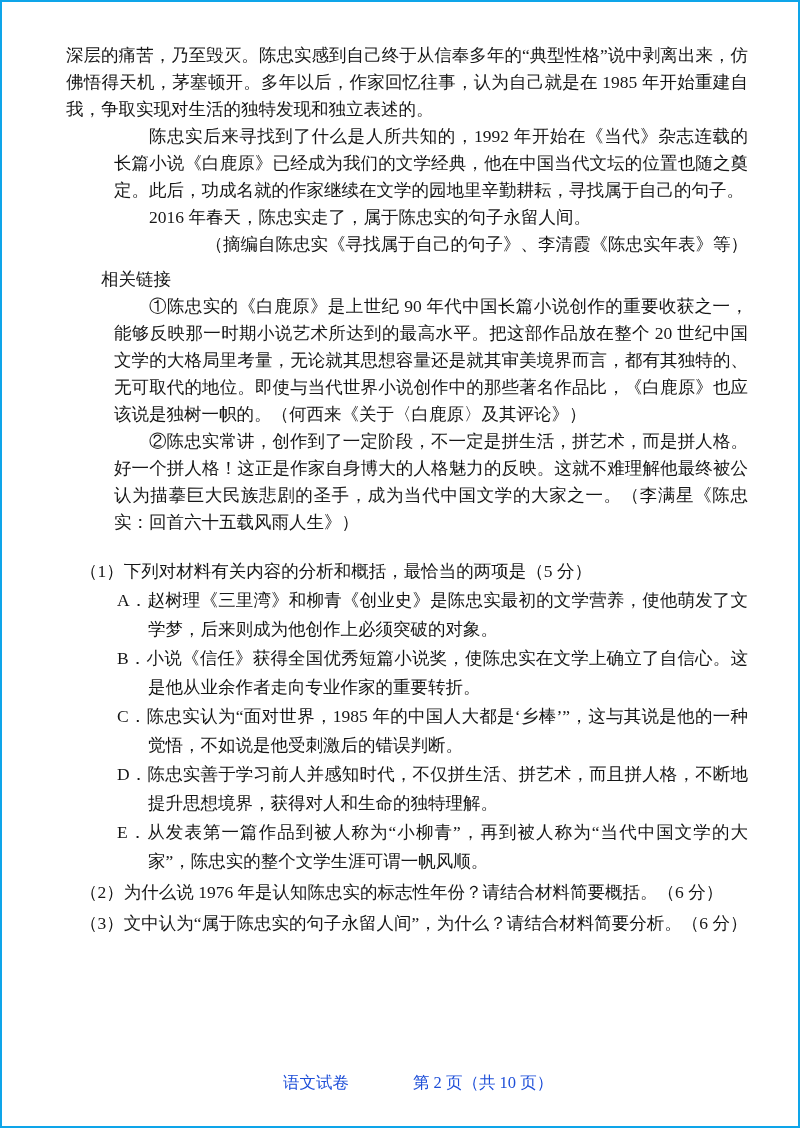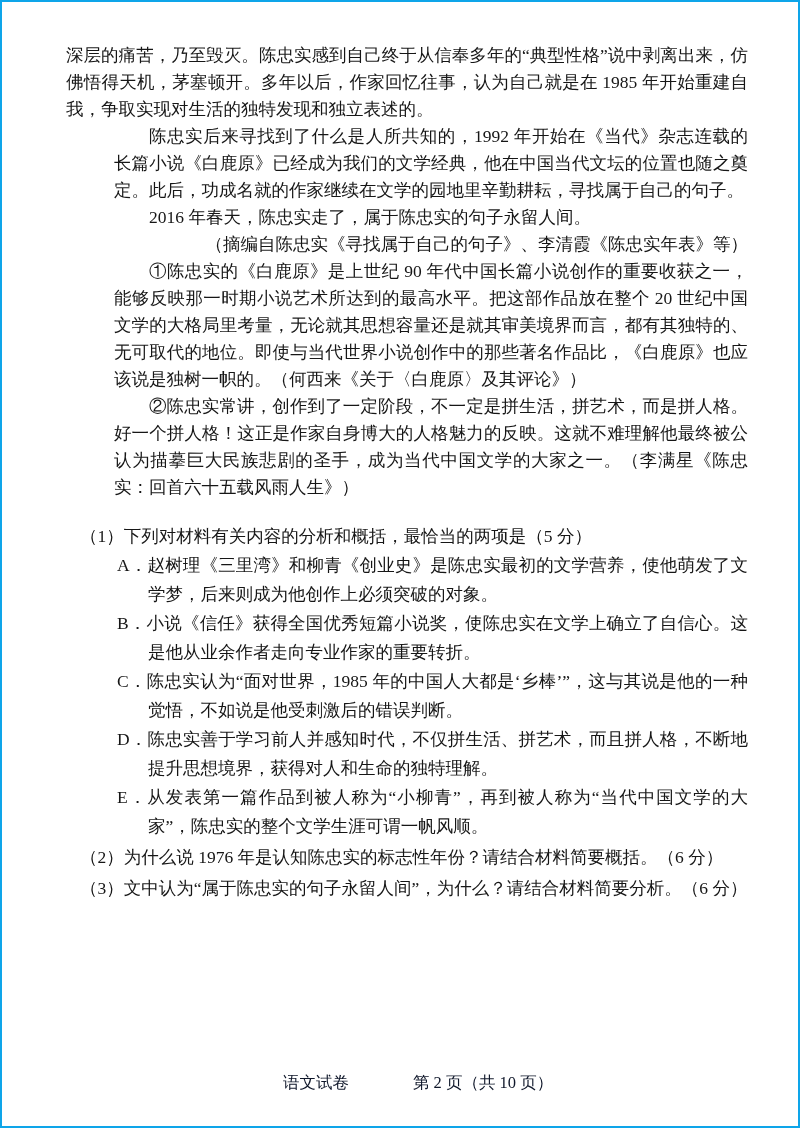--- a/index.html
+++ b/index.html
@@ -59,35 +59,36 @@
   }
   .footer {
     position: absolute;
     left: 0;
     right: 0;
     bottom: 32px;
     display: flex;
     justify-content: center;
     gap: 64px;
     font-size: 16.5px;
-    color: #0f172a;
+    color: #1d4ed8;
     padding-left: 36px;
   }
 </style>
 </head>
 <body>
 
 <div class="page">
   <div class="content">
 
     <p class="para">深层的痛苦，乃至毁灭。陈忠实感到自己终于从信奉多年的“典型性格”说中剥离出来，仿佛悟得天机，茅塞顿开。多年以后，作家回忆往事，认为自己就是在 1985 年开始重建自我，争取实现对生活的独特发现和独立表述的。</p>
     <p class="para indent">陈忠实后来寻找到了什么是人所共知的，1992 年开始在《当代》杂志连载的长篇小说《白鹿原》已经成为我们的文学经典，他在中国当代文坛的位置也随之奠定。此后，功成名就的作家继续在文学的园地里辛勤耕耘，寻找属于自己的句子。</p>
     <p class="para indent">2016 年春天，陈忠实走了，属于陈忠实的句子永留人间。</p>
     <p class="attribution">（摘编自陈忠实《寻找属于自己的句子》、李清霞《陈忠实年表》等）</p>
 
+    <p class="rel-heading">相关链接</p>
     <p class="para indent">①陈忠实的《白鹿原》是上世纪 90 年代中国长篇小说创作的重要收获之一，能够反映那一时期小说艺术所达到的最高水平。把这部作品放在整个 20 世纪中国文学的大格局里考量，无论就其思想容量还是就其审美境界而言，都有其独特的、无可取代的地位。即使与当代世界小说创作中的那些著名作品比，《白鹿原》也应该说是独树一帜的。（何西来《关于〈白鹿原〉及其评论》）</p>
     <p class="para indent">②陈忠实常讲，创作到了一定阶段，不一定是拼生活，拼艺术，而是拼人格。好一个拼人格！这正是作家自身博大的人格魅力的反映。这就不难理解他最终被公认为描摹巨大民族悲剧的圣手，成为当代中国文学的大家之一。（李满星《陈忠实：回首六十五载风雨人生》）</p>
 
     <div class="questions">
 
       <div class="question">
         <p class="q-stem"><span>（1）</span><span>下列对材料有关内容的分析和概括，最恰当的两项是（5 分）</span></p>
         <div class="option"><span>A．</span><span>赵树理《三里湾》和柳青《创业史》是陈忠实最初的文学营养，使他萌发了文学梦，后来则成为他创作上必须突破的对象。</span></div>
         <div class="option"><span>B．</span><span>小说《信任》获得全国优秀短篇小说奖，使陈忠实在文学上确立了自信心。这是他从业余作者走向专业作家的重要转折。</span></div>
         <div class="option"><span>C．</span><span>陈忠实认为“面对世界，1985 年的中国人大都是‘乡棒’”，这与其说是他的一种觉悟，不如说是他受刺激后的错误判断。</span></div>

